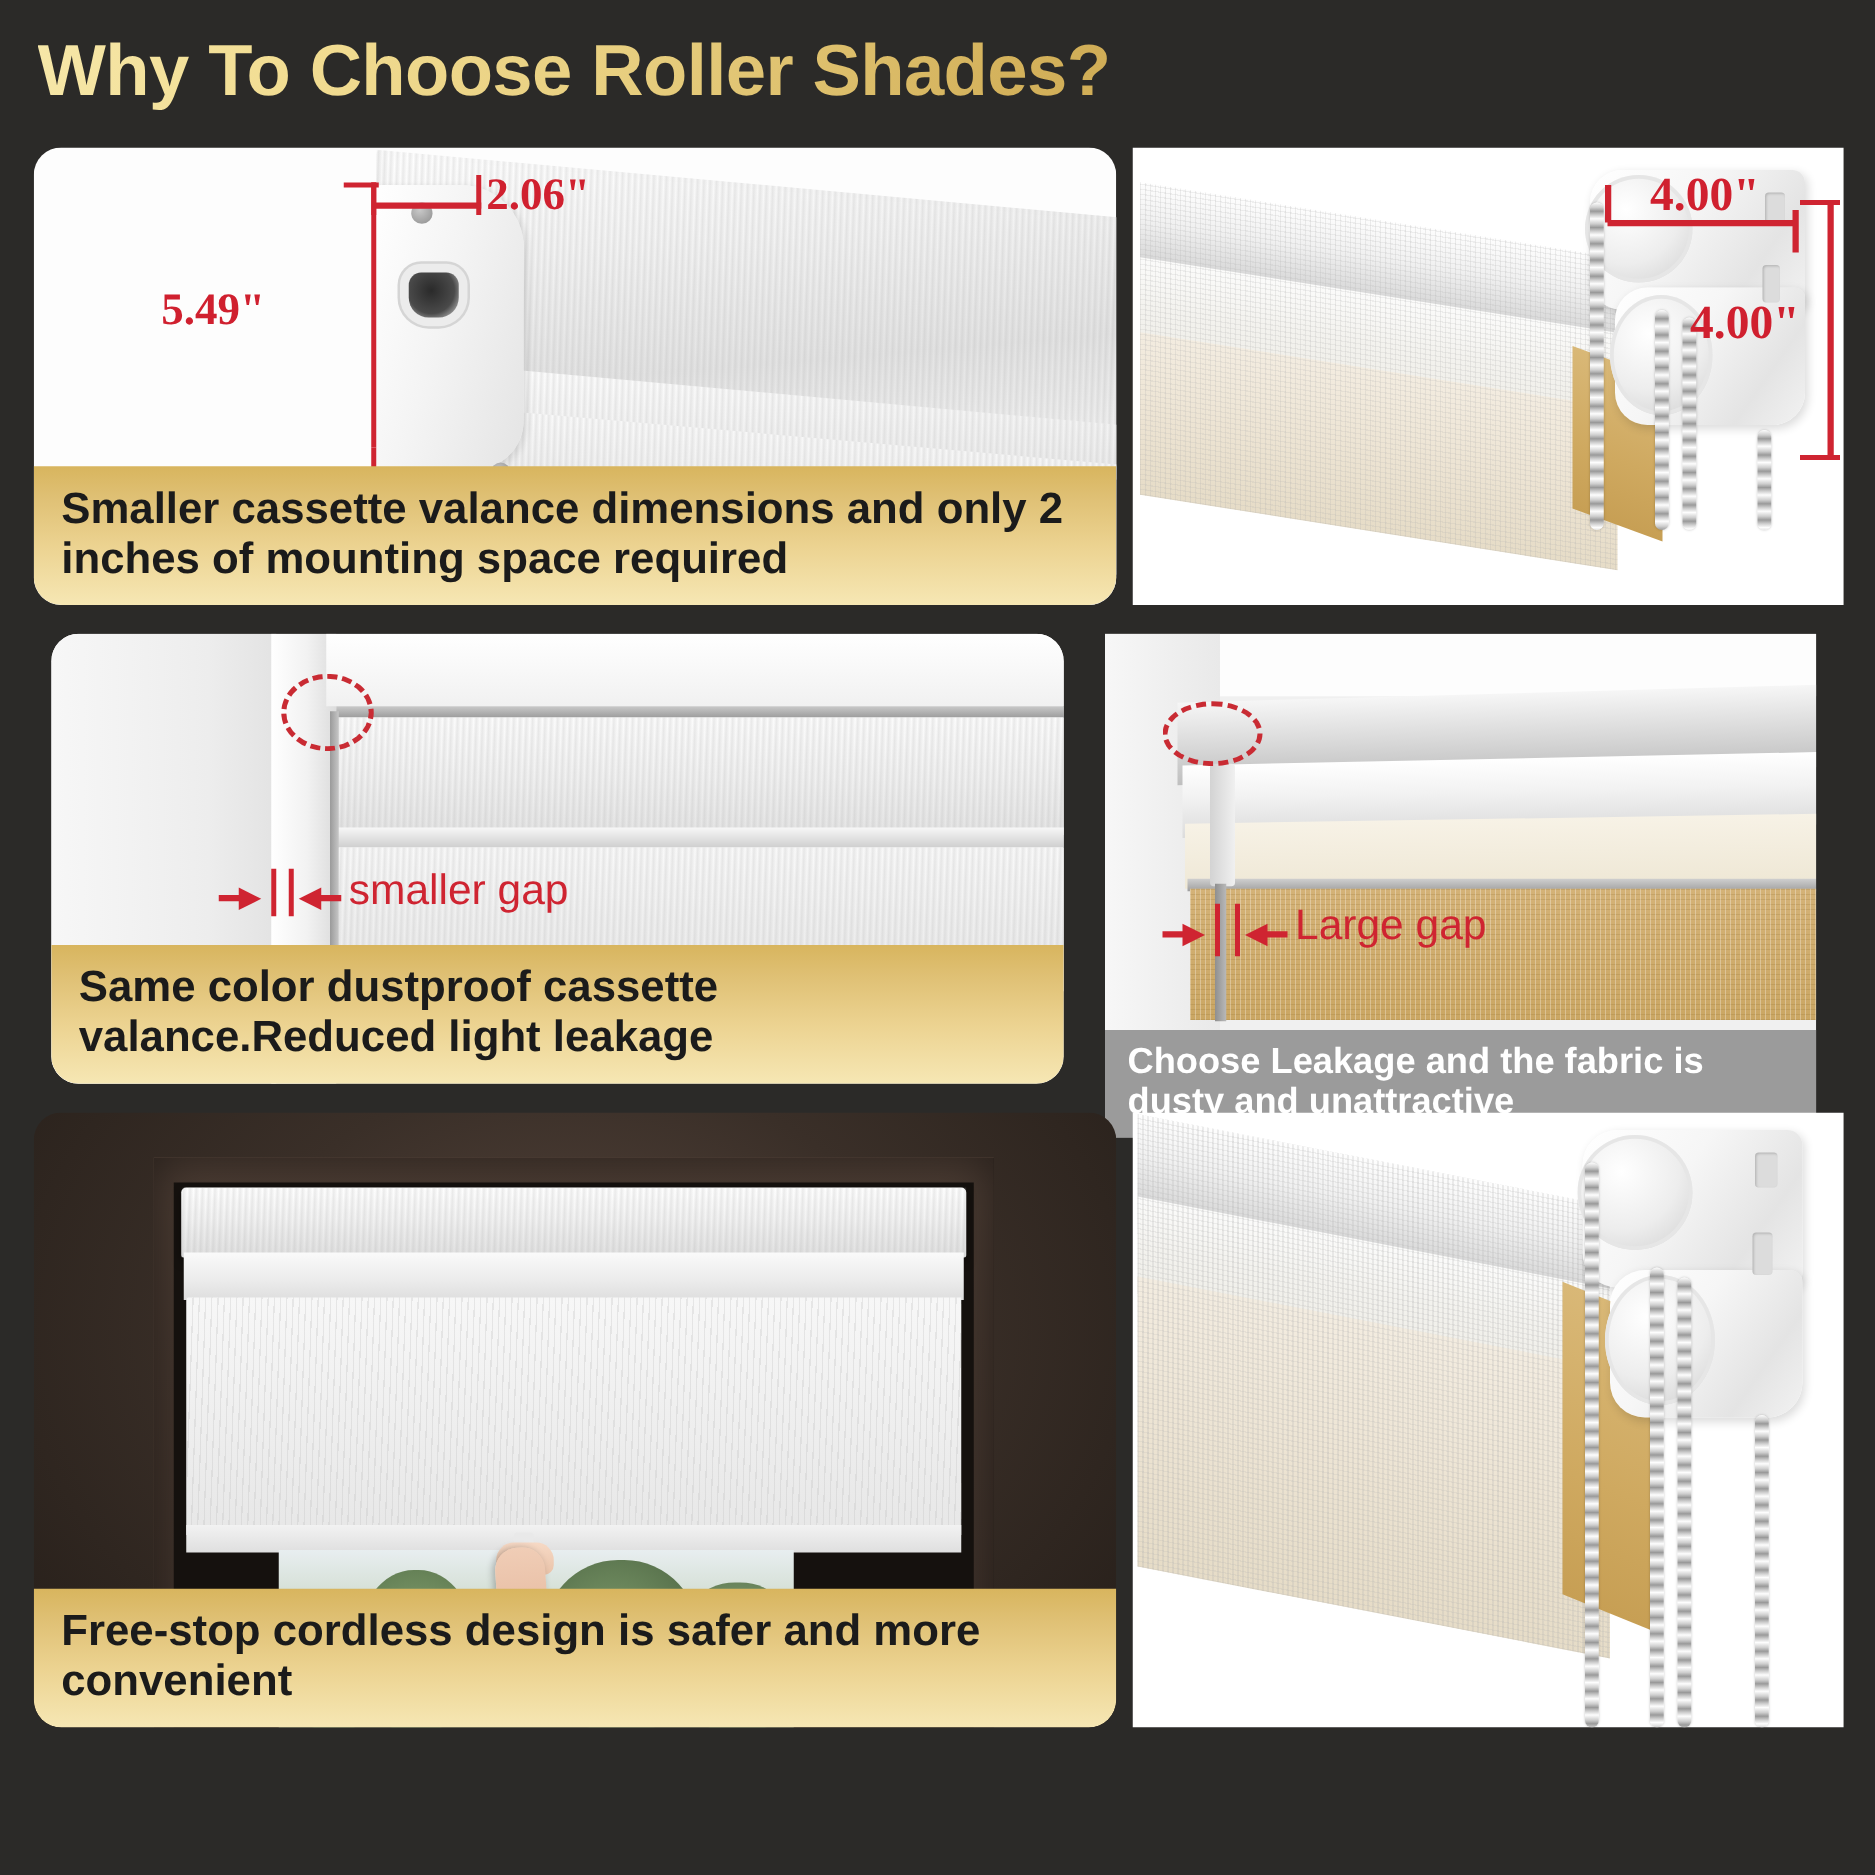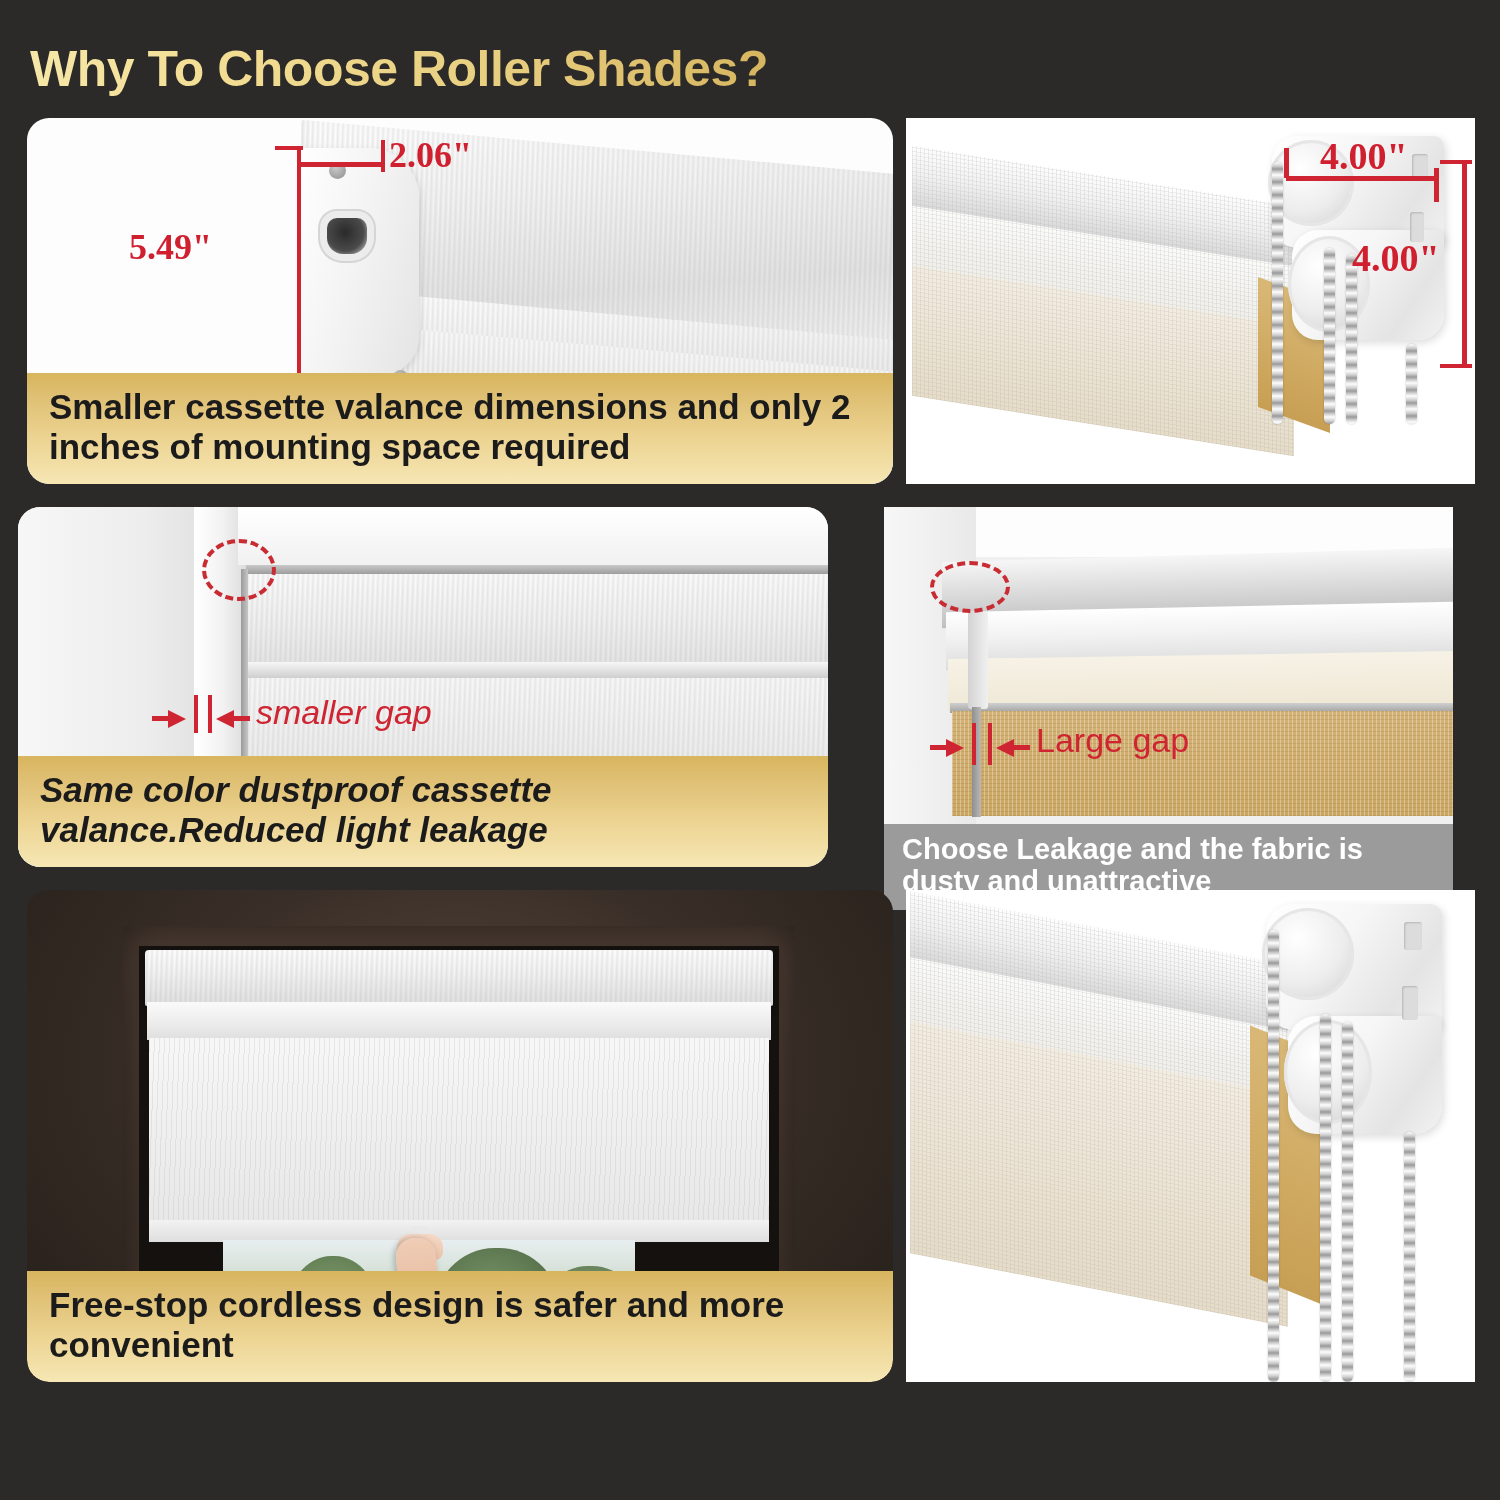--- a/index.html
+++ b/index.html
@@ -19,42 +19,41 @@
     background: #2b2a28;
   }
 
   
   .title {
     position: absolute;
     left: 30px;
     top: 22px;
     width: 1100px;
     height: 70px;
-    font-size: 50px;
+    font-size: 58px;
     font-weight: bold;
     line-height: 70px;
     letter-spacing: -0.5px;
     background: linear-gradient(100deg,#f6e7a8 0%,#f2dd93 18%,#e8cf80 42%,#d4b25c 70%,#c49d45 100%);
     -webkit-background-clip: text;
     background-clip: text;
     color: transparent;
     -webkit-text-fill-color: transparent;
     white-space: nowrap;
-    margin-top: 12px;
   }
 
   
   .panel { position: absolute; overflow: hidden; }
 
   .panel.left  { border-radius: 22px; }
   .panel.right { border-radius: 0; }
 
   .p-tl { left: 27px;  top: 118px;  width: 866px; height: 366px; }
   .p-tr { left: 906px; top: 118px;  width: 569px; height: 366px; }
-  .p-ml { left: 18px;  top: 507px;  width: 810px; height: 360px; font-style: italic; }
+  .p-ml { left: 41px;  top: 507px;  width: 810px; height: 360px; }
   .p-mr { left: 884px; top: 507px;  width: 569px; height: 403px; }
   .p-bl { left: 27px;  top: 890px;  width: 866px; height: 492px; }
   .p-br { left: 906px; top: 890px;  width: 569px; height: 492px; }
 
   .photo { position: absolute; inset: 0; background: #fff; }
 
   
   .cap {
     position: absolute;
     left: 0; right: 0; bottom: 0;

